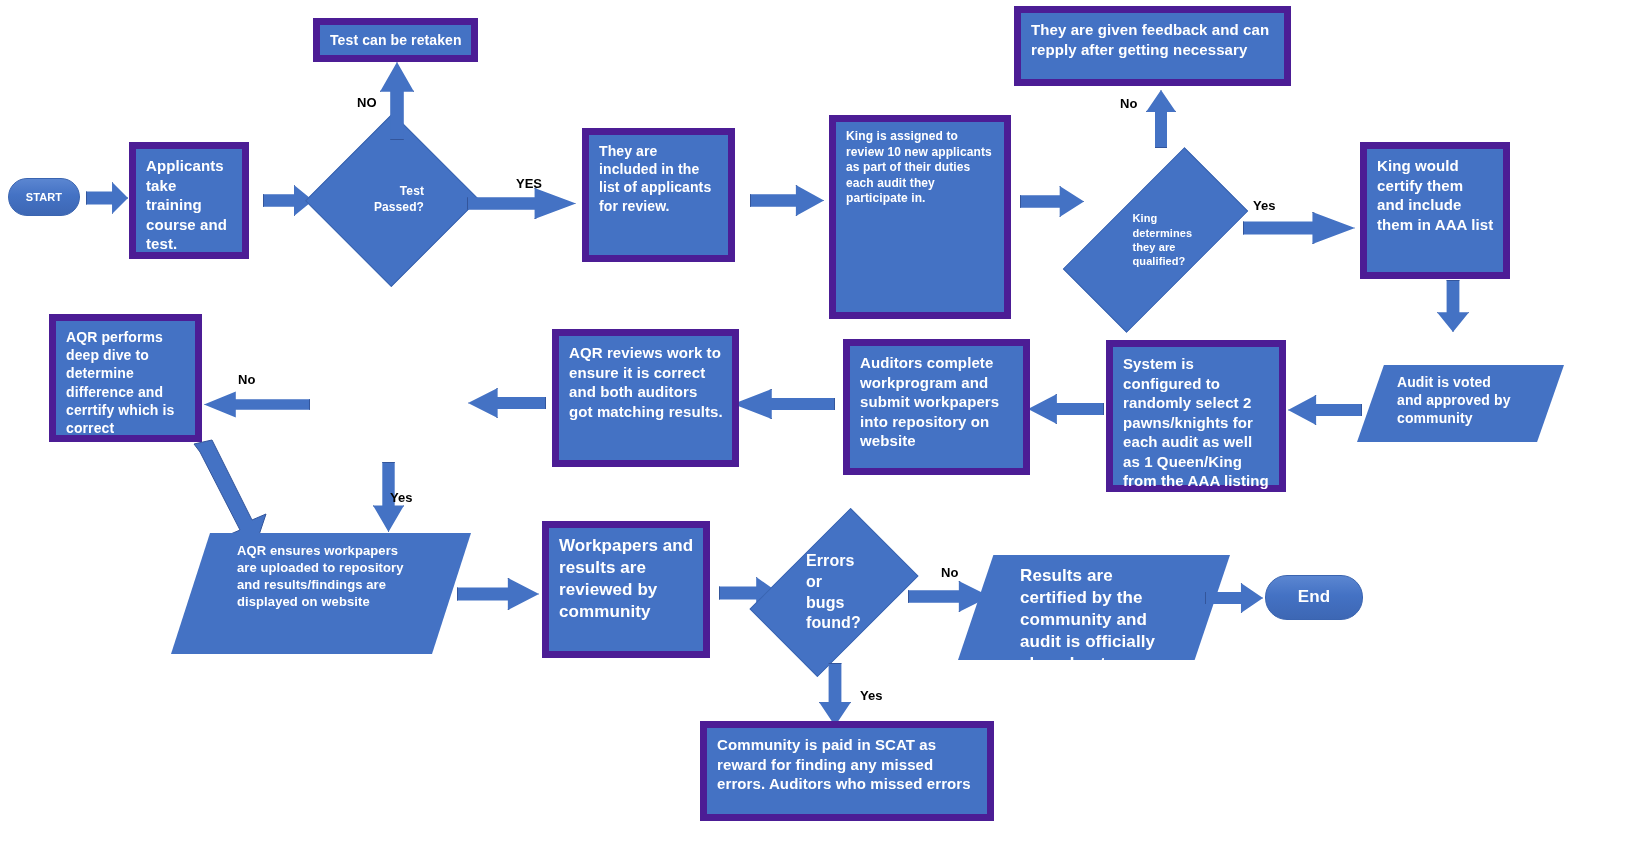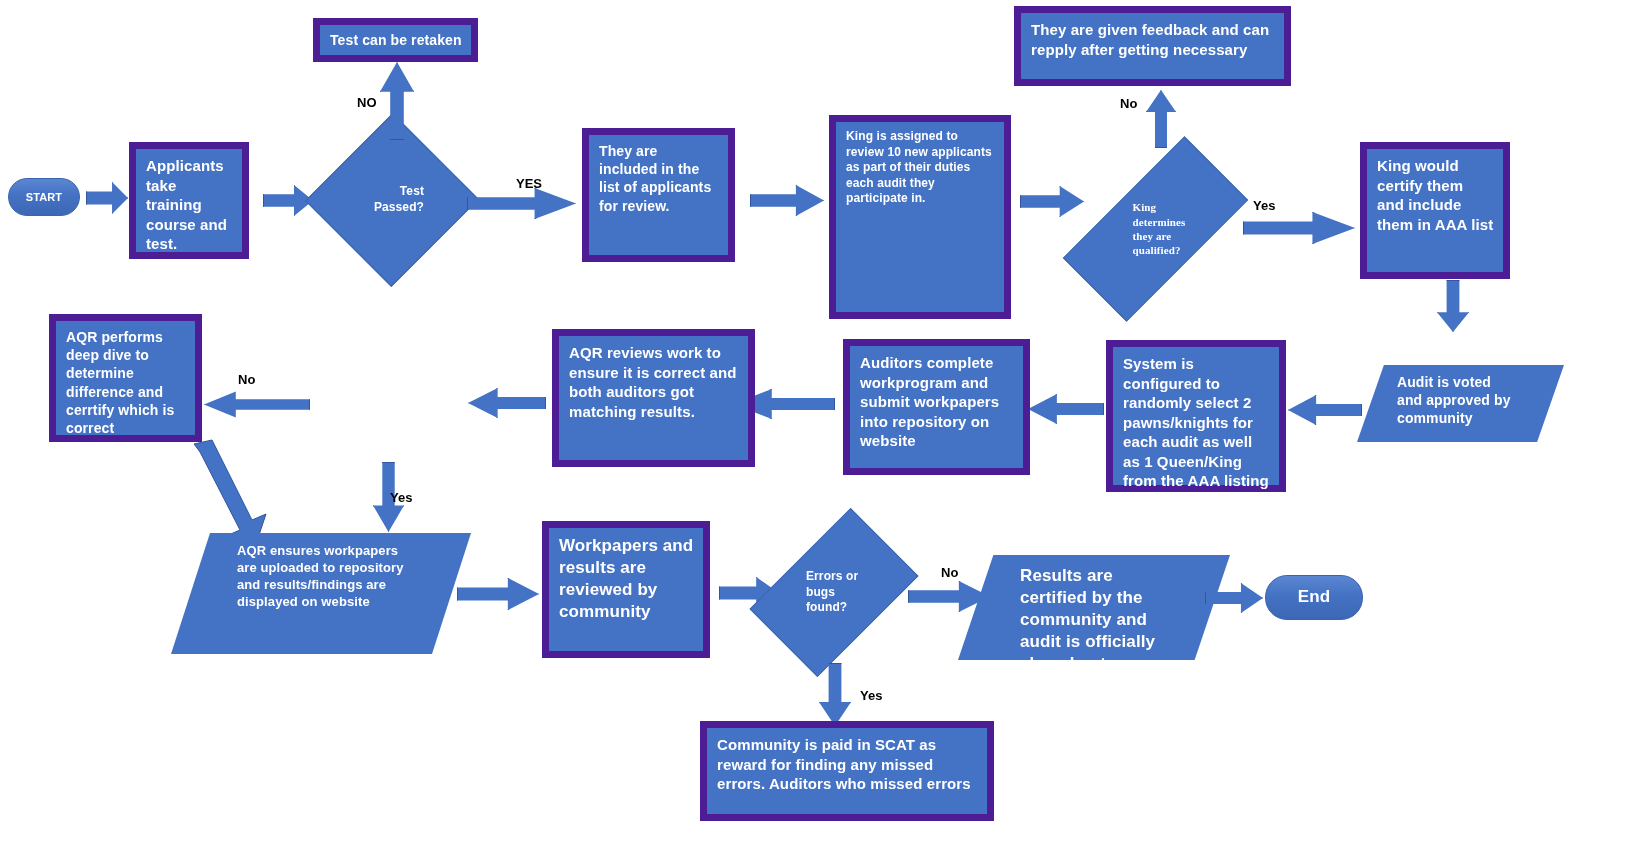--- a/index.html
+++ b/index.html
@@ -145,21 +145,21 @@
   </div>
 
   <div class="arrow arr-r" style="left:750px; top:185px; width:72px; height:29px;"></div>
 
   <div class="node rect" style="left:829px; top:115px; width:182px; height:204px; font-size:12px;">
     <span>King is assigned to review 10 new applicants as part of their duties each audit they participate in.</span>
   </div>
 
   <div class="arrow arr-r" style="left:1020px; top:186px; width:62px; height:29px;"></div>
 
-  <div class="node diamond" style="left:1093px; top:143px; width:125px; height:172px; font-size:11px;font-family:Liberation Serif, serif;">
+  <div class="node diamond" style="left:1093px; top:154px; width:125px; height:172px; font-size:11px;">
     <div class="dshape" style="transform:rotate(45deg) scale(0.72,1.0);"></div>
     <div class="dtext">
         <span style="display:block; width:62px; text-align:left; margin-left:16px;">King determines they are qualified?</span>
       </div>
   </div>
 
   <div class="arrow arr-u" style="left:1146px; top:90px; width:28px; height:56px;"></div>
   <div class="label" style="left:1120px; top:96px; font-size:13px;">No</div>
 
   <div class="node rect" style="left:1014px; top:6px; width:277px; height:80px; font-size:15px;">
@@ -186,21 +186,21 @@
   </div>
 
   <div class="arrow arr-l" style="left:1028px; top:394px; width:74px; height:28px;"></div>
 
   <div class="node rect" style="left:843px; top:339px; width:187px; height:136px; font-size:15px;">
     <span>Auditors complete workprogram and submit workpapers into repository on website</span>
   </div>
 
   <div class="arrow arr-l" style="left:733px; top:389px; width:100px; height:28px;"></div>
 
-  <div class="node rect" style="left:552px; top:329px; width:203px; height:138px; font-size:15px;">
+  <div class="node rect" style="left:552px; top:329px; width:187px; height:138px; font-size:15px;">
     <span>AQR reviews work to ensure it is correct and both auditors got matching results.</span>
   </div>
 
   <div class="arrow arr-l" style="left:468px; top:388px; width:76px; height:28px;"></div>
 
 
   <div class="label" style="left:238px; top:372px; font-size:13px;">No</div>
   <div class="arrow arr-plain-l" style="left:204px; top:390px; width:104px; height:27px;"></div>
 
   <div class="node rect" style="left:49px; top:314px; width:153px; height:128px; font-size:14px;">
@@ -219,21 +219,21 @@
   </div>
 
   <div class="arrow arr-r" style="left:457px; top:578px; width:80px; height:30px;"></div>
 
   <div class="node rect" style="left:542px; top:521px; width:168px; height:137px; font-size:17px;">
     <span>Workpapers and results are reviewed by community</span>
   </div>
 
   <div class="arrow arr-r" style="left:719px; top:577px; width:58px; height:30px;"></div>
 
-  <div class="node diamond" style="left:774px; top:521px; width:120px; height:143px; font-size:12px;">
+  <div class="node diamond" style="left:774px; top:521px; width:120px; height:143px; font-size:16px;">
     <div class="dshape" style="transform:rotate(45deg) scale(0.8,1.0);"></div>
     <div class="dtext">
         <span style="display:block; width:56px; text-align:left;">Errors or bugs found?</span>
       </div>
   </div>
 
   <div class="label" style="left:941px; top:565px; font-size:13px;">No</div>
   <div class="arrow arr-r" style="left:908px; top:581px; width:80px; height:29px;"></div>
 
   <div class="node para skewR" style="left:958px; top:555px; width:272px; height:105px; font-size:17px; padding-left:62px; padding-top:10px;">

